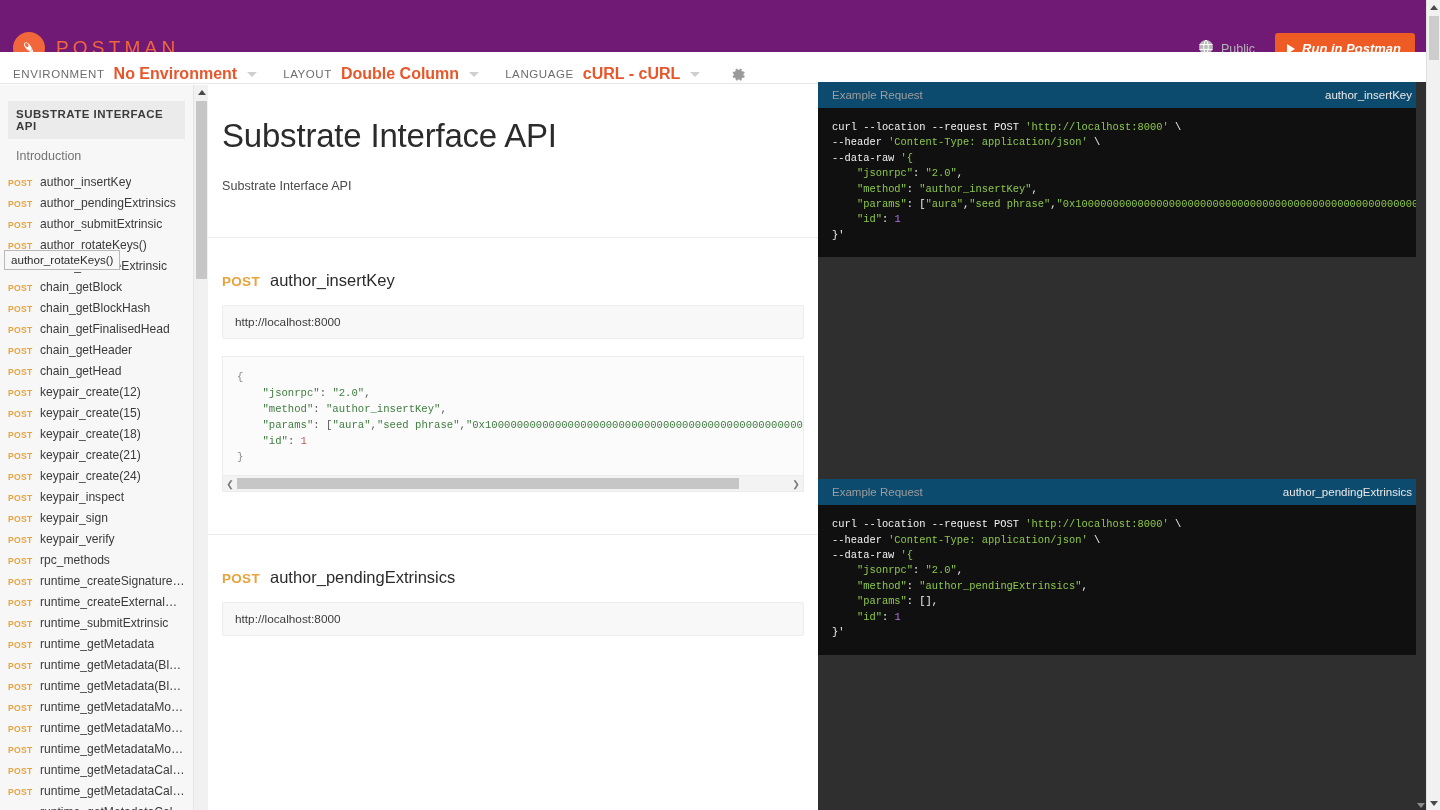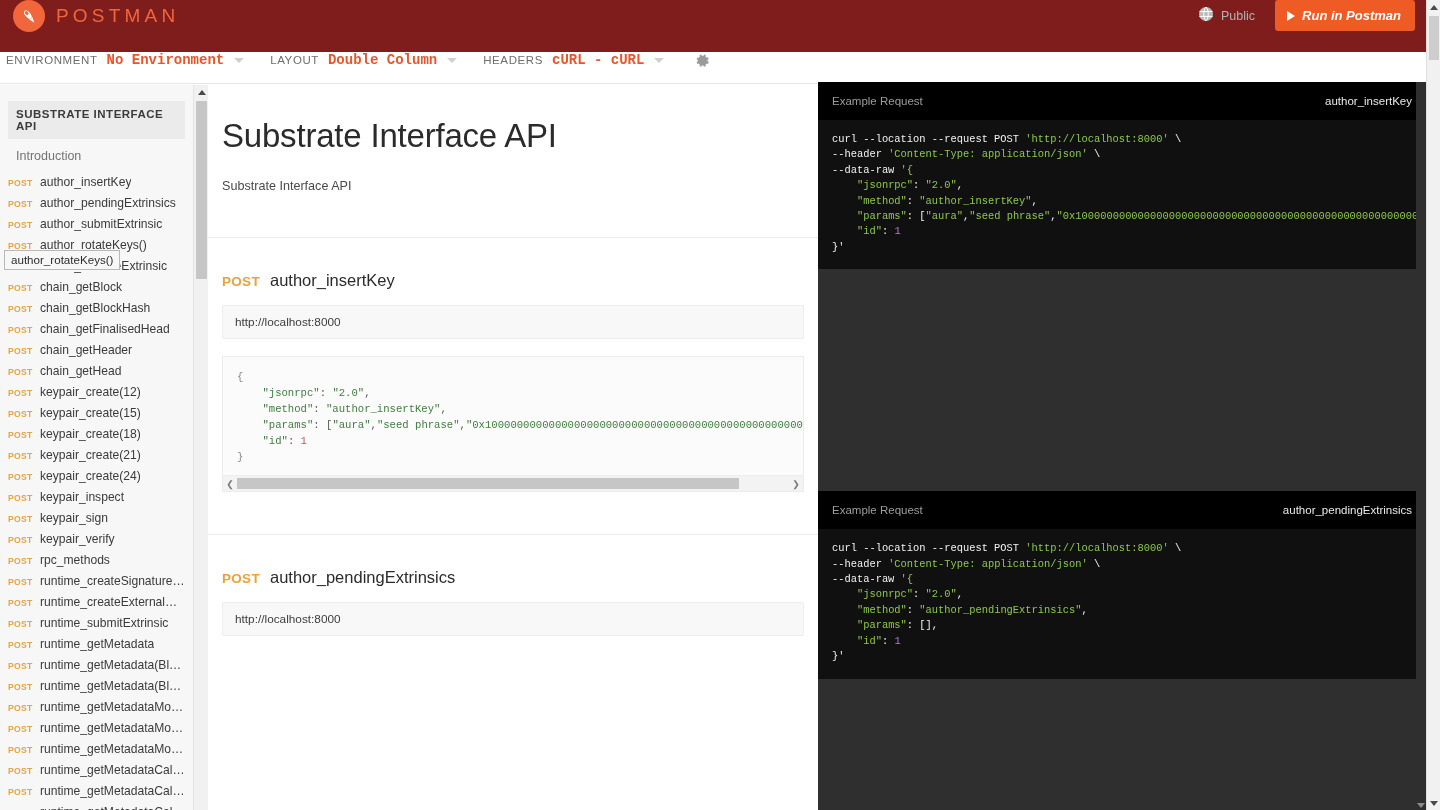--- a/index.html
+++ b/index.html
@@ -9,23 +9,23 @@
     overflow: hidden;
     background: #ffffff;
     font-family: "Liberation Sans", sans-serif;
     color: #333;
   }
 
   
   #topbar {
     position: absolute; left: 0; top: 0;
     width: 1430px; height: 65px;
-    background: #7f1d1d;
+    background: #701a75;
     border-bottom: 1px solid #eeeeee;
-    display: flex; align-items: flex-start;
+    display: flex; align-items: flex-end;
   }
   #brand { display: flex; align-items: center; margin-left: 13px; }
   .logo-circle {
     width: 32px; height: 32px; border-radius: 50%;
     background: #f1663a;
     display: flex; align-items: center; justify-content: center;
     position: relative;
   }
   .logo-circle svg { display: block; }
   #brandname {
@@ -53,31 +53,31 @@
     border-top: 5px solid transparent;
     border-bottom: 5px solid transparent;
   }
 
   
   #settingsbar {
     position: absolute; left: 0; top: 52px;
     width: 1430px; height: 32px;
     background: #fff;
     border-bottom: 1px solid #e6e6e6;
-    display: flex; align-items: flex-start;
-    padding-left: 6px;
+    display: flex; align-items: flex-end;
+    padding-left: 13px;
     font-size: 11.5px;
   }
   .setting-group { display: flex; align-items: center; margin-right: 26px; }
   .setting-key {
     color: #6d6d6d; letter-spacing: 0.6px;
     font-size: 11.5px; margin-right: 9px;
   }
   .setting-val {
-    color: #e8562b; font-weight: 700; font-size: 14px; font-family: Liberation Mono, monospace;
+    color: #e8562b; font-weight: 700; font-size: 16px;
   }
   .caret-down {
     width: 0; height: 0; margin-left: 10px;
     border-left: 5px solid transparent;
     border-right: 5px solid transparent;
     border-top: 5px solid #cfcfcf;
   }
   #gear-btn { margin-left: 4px; cursor: pointer; display:flex; }
 
   
@@ -237,21 +237,21 @@
 
   
   #codepanel {
     position: absolute; left: 818px; top: 82px;
     width: 608px; height: 728px;
     background: #2f2f2f;
     overflow: hidden;
   }
   .cp-block { position: relative; }
   .cp-bar {
-    height: 38px; background: #000000;
+    height: 26px; background: #0c4a6e;
     display: flex; align-items: center;
     padding: 0 14px;
     font-size: 11.5px;
   }
   .cp-bar .left { color: #9d9d9d; }
   .cp-bar .right { margin-left: auto; color: #e9e9e9; }
   .cp-code {
     background: #101010;
     padding: 12px 14px 14px 14px;
     font-family: "Liberation Mono", monospace;
@@ -341,21 +341,21 @@
     <span class="setting-key">ENVIRONMENT</span>
     <span class="setting-val">No Environment</span>
     <span class="caret-down"></span>
   </div>
   <div class="setting-group">
     <span class="setting-key">LAYOUT</span>
     <span class="setting-val">Double Column</span>
     <span class="caret-down"></span>
   </div>
   <div class="setting-group">
-    <span class="setting-key">HEADERS</span>
+    <span class="setting-key">LANGUAGE</span>
     <span class="setting-val">cURL - cURL</span>
     <span class="caret-down"></span>
   </div>
   <div id="gear-btn">
     <svg width="17" height="17" viewBox="0 0 20 20">
       <path fill="#9a9a9a" d="M10 6.4a3.6 3.6 0 1 0 0 7.2 3.6 3.6 0 0 0 0-7.2zm0 5.4a1.8 1.8 0 1 1 0-3.6 1.8 1.8 0 0 1 0 3.6z"></path>
       <path fill="#9a9a9a" d="M17.4 11.6l-1.5-.5a6.1 6.1 0 0 0 0-2.2l1.5-.5-.9-2.2-1.5.6a6.2 6.2 0 0 0-1.6-1.6l.6-1.5L11.8 3l-.5 1.5a6.1 6.1 0 0 0-2.2 0L8.6 3l-2.2.9.6 1.5A6.2 6.2 0 0 0 5.4 7l-1.5-.6L3 8.6l1.5.5a6.1 6.1 0 0 0 0 2.2L3 11.8l.9 2.2 1.5-.6a6.2 6.2 0 0 0 1.6 1.6l-.6 1.5 2.2.9.5-1.5a6.1 6.1 0 0 0 2.2 0l.5 1.5 2.2-.9-.6-1.5a6.2 6.2 0 0 0 1.6-1.6l1.5.6.9-2.2z"></path>
     </svg>
   </div>
 </div>

